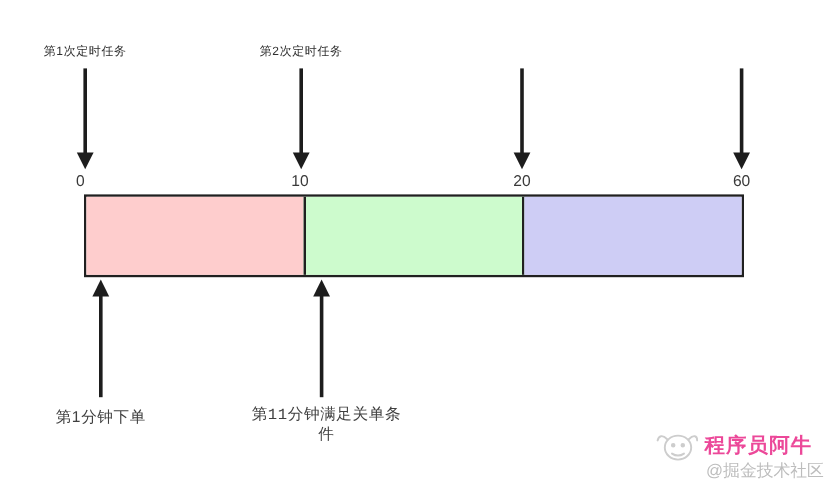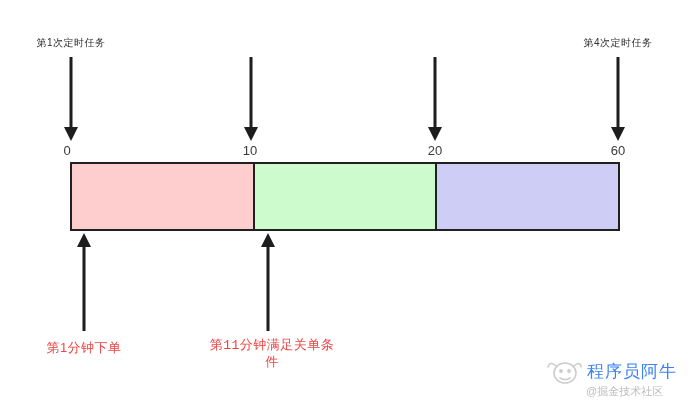--- a/index.html
+++ b/index.html
@@ -70,58 +70,58 @@
     border: 2px solid #202020;
     display: flex;
   }
   .seg { flex: 1 1 0; box-sizing: border-box; }
   .seg.mid { border-left: 2px solid #202020; border-right: 2px solid #202020; }
 
   
   .event-label {
     position: absolute;
     font-size: 13px;
-    color: #ef4444;
+    color: #404040;
     text-align: center;
     line-height: 17px;
     letter-spacing: 0.5px;
   }
   .event-1 { left: 24px;  top: 339px; width: 120px; }
   .event-2 { left: 206px; top: 337px; width: 132px; font-family: Liberation Mono, monospace; }
 
   
   .watermark { position: absolute; left: 546px; top: 352px; width: 145px; height: 46px; }
   .wm-icon { position: absolute; left: 0; top: 2px; }
   .wm-name {
     position: absolute;
     left: 41px; top: 8px;
     font-size: 17px;
-    font-weight: normal;
-    color: #3b82f6;
+    font-weight: bold;
+    color: #ec4899;
     letter-spacing: 1px;
     text-shadow: 0.5px 0.5px 0 #ffffff;
     white-space: nowrap;
   }
   .wm-sub {
     position: absolute;
     left: 40px; top: 32px;
     width: 103px;
-    text-align: left;
-    font-size: 11px;
+    text-align: center;
+    font-size: 14px;
     color: #bdbdbd;
     white-space: nowrap;
   }
 </style>
 </head>
 <body>
 
 <div class="canvas">
 
   <div class="task-label" style="left:6px;">第1次定时任务</div>
-  <div class="task-label" style="left:553px;">第4次定时任务</div>
+  <div class="task-label" style="left:186px;">第2次定时任务</div>
 
   <div class="arrow arrow-down" style="left:64px;">
       <span class="shaft"></span>
       <span class="head"></span>
     </div>
   <div class="arrow arrow-down" style="left:244px;">
       <span class="shaft"></span>
       <span class="head"></span>
     </div>
   <div class="arrow arrow-down" style="left:428px;">

